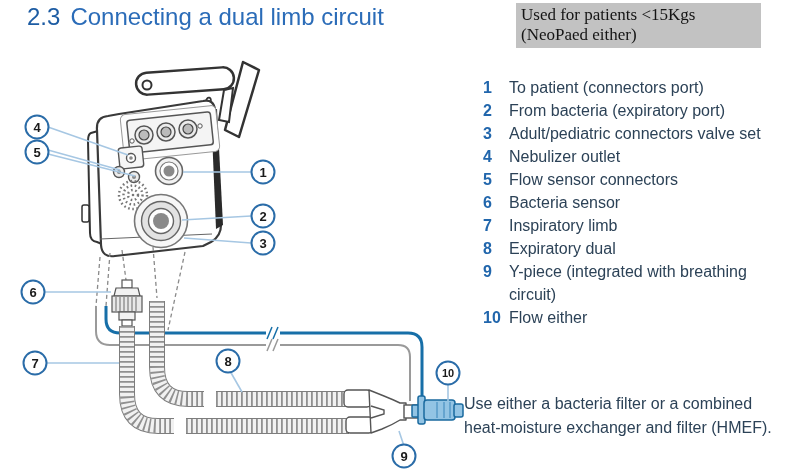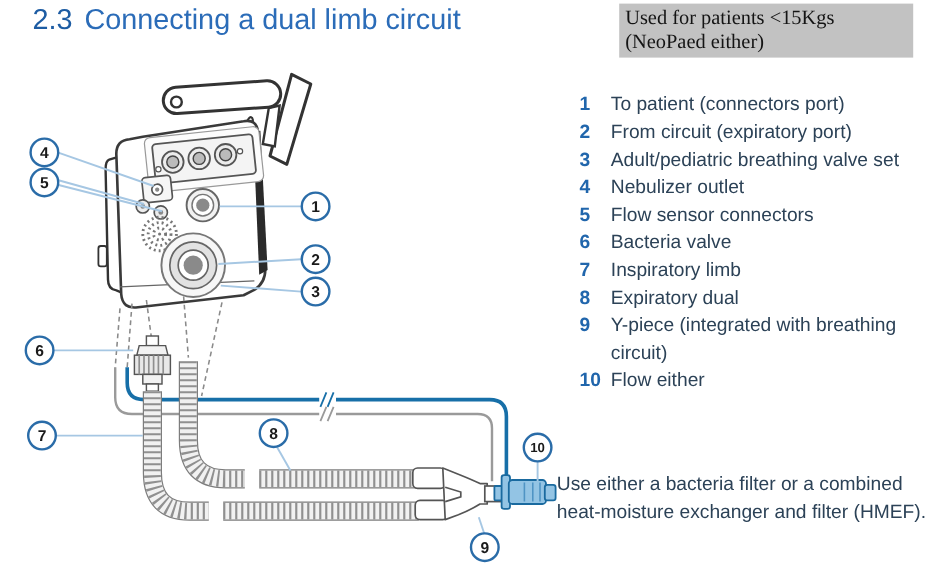--- a/index.html
+++ b/index.html
@@ -43,37 +43,37 @@
     <div>(NeoPaed either)</div>
   </div>
 
   <div class="legend">
     <div class="legend-row">
       <span class="num">1</span>
       <span class="lbl">To patient (connectors port)</span>
       </div>
     <div class="legend-row">
       <span class="num">2</span>
-      <span class="lbl">From circuit (expiratory port)</span>
+      <span class="lbl">From bacteria (expiratory port)</span>
       </div>
     <div class="legend-row">
       <span class="num">3</span>
-      <span class="lbl">Adult/pediatric breathing valve set</span>
+      <span class="lbl">Adult/pediatric connectors valve set</span>
       </div>
     <div class="legend-row">
       <span class="num">4</span>
       <span class="lbl">Nebulizer outlet</span>
       </div>
     <div class="legend-row">
       <span class="num">5</span>
       <span class="lbl">Flow sensor connectors</span>
       </div>
     <div class="legend-row">
       <span class="num">6</span>
-      <span class="lbl">Bacteria valve</span>
+      <span class="lbl">Bacteria sensor</span>
       </div>
     <div class="legend-row">
       <span class="num">7</span>
       <span class="lbl">Inspiratory limb</span>
       </div>
     <div class="legend-row">
       <span class="num">8</span>
       <span class="lbl">Expiratory dual</span>
       </div>
     <div class="legend-row">

